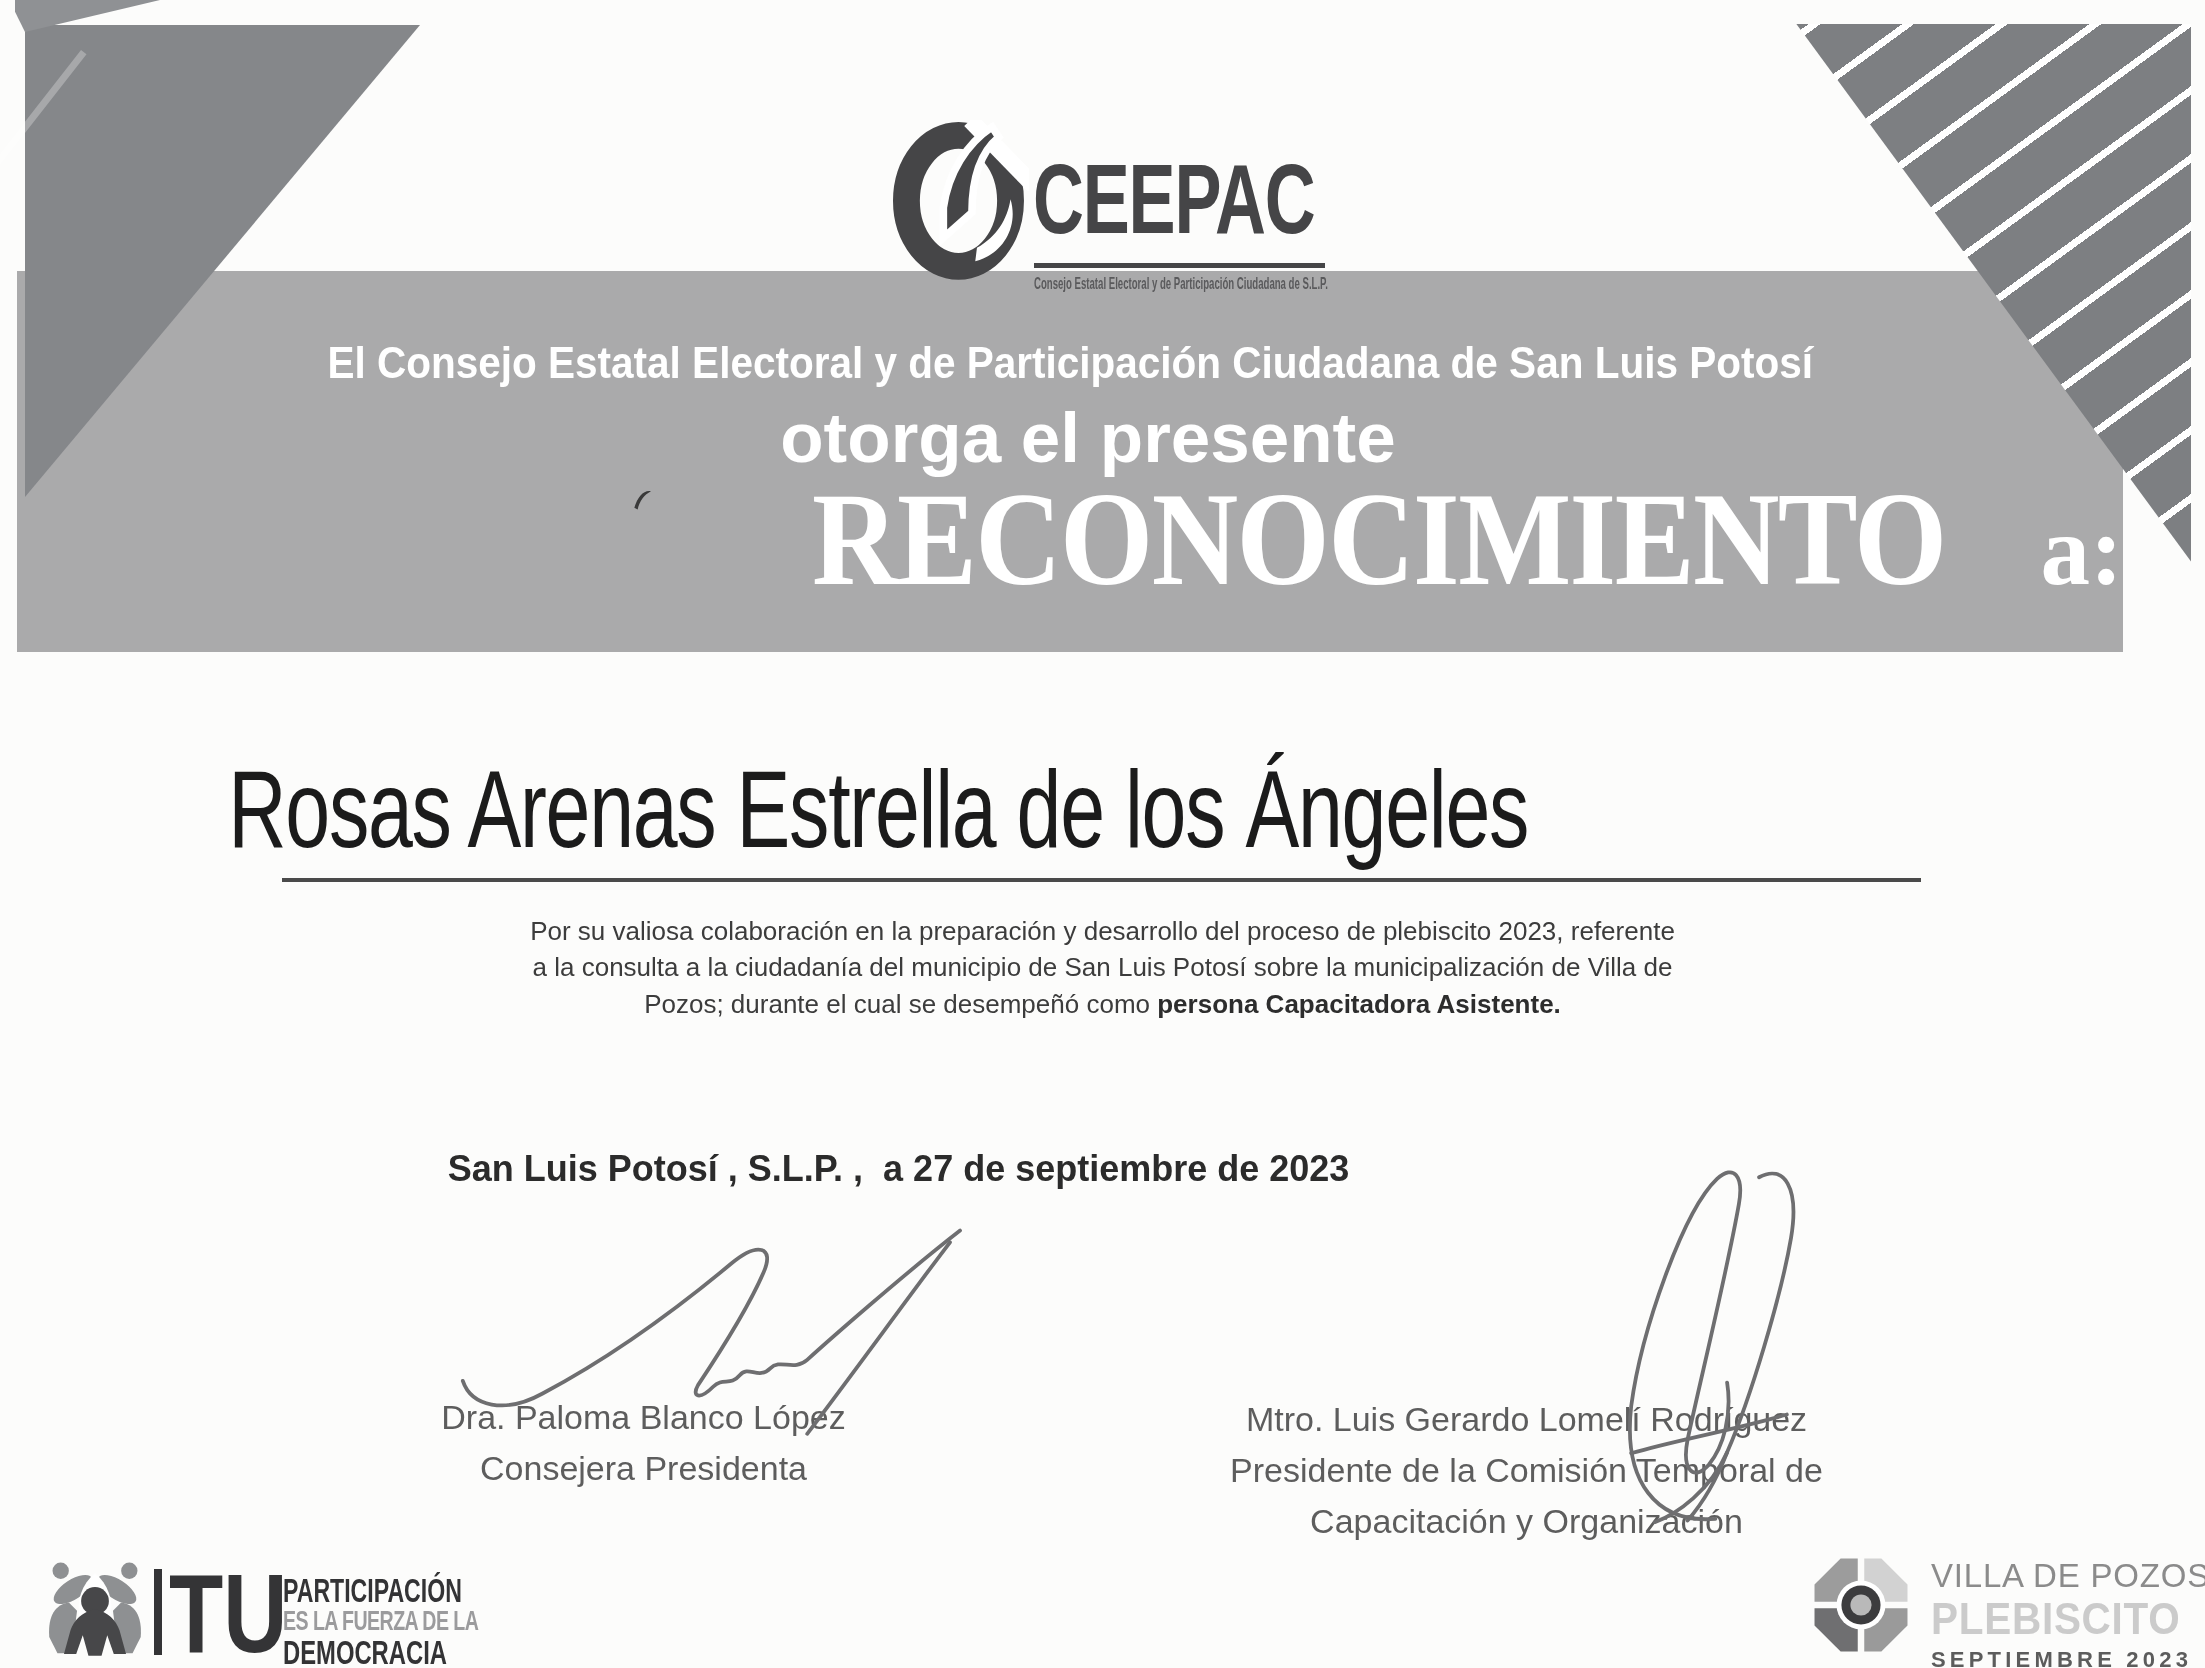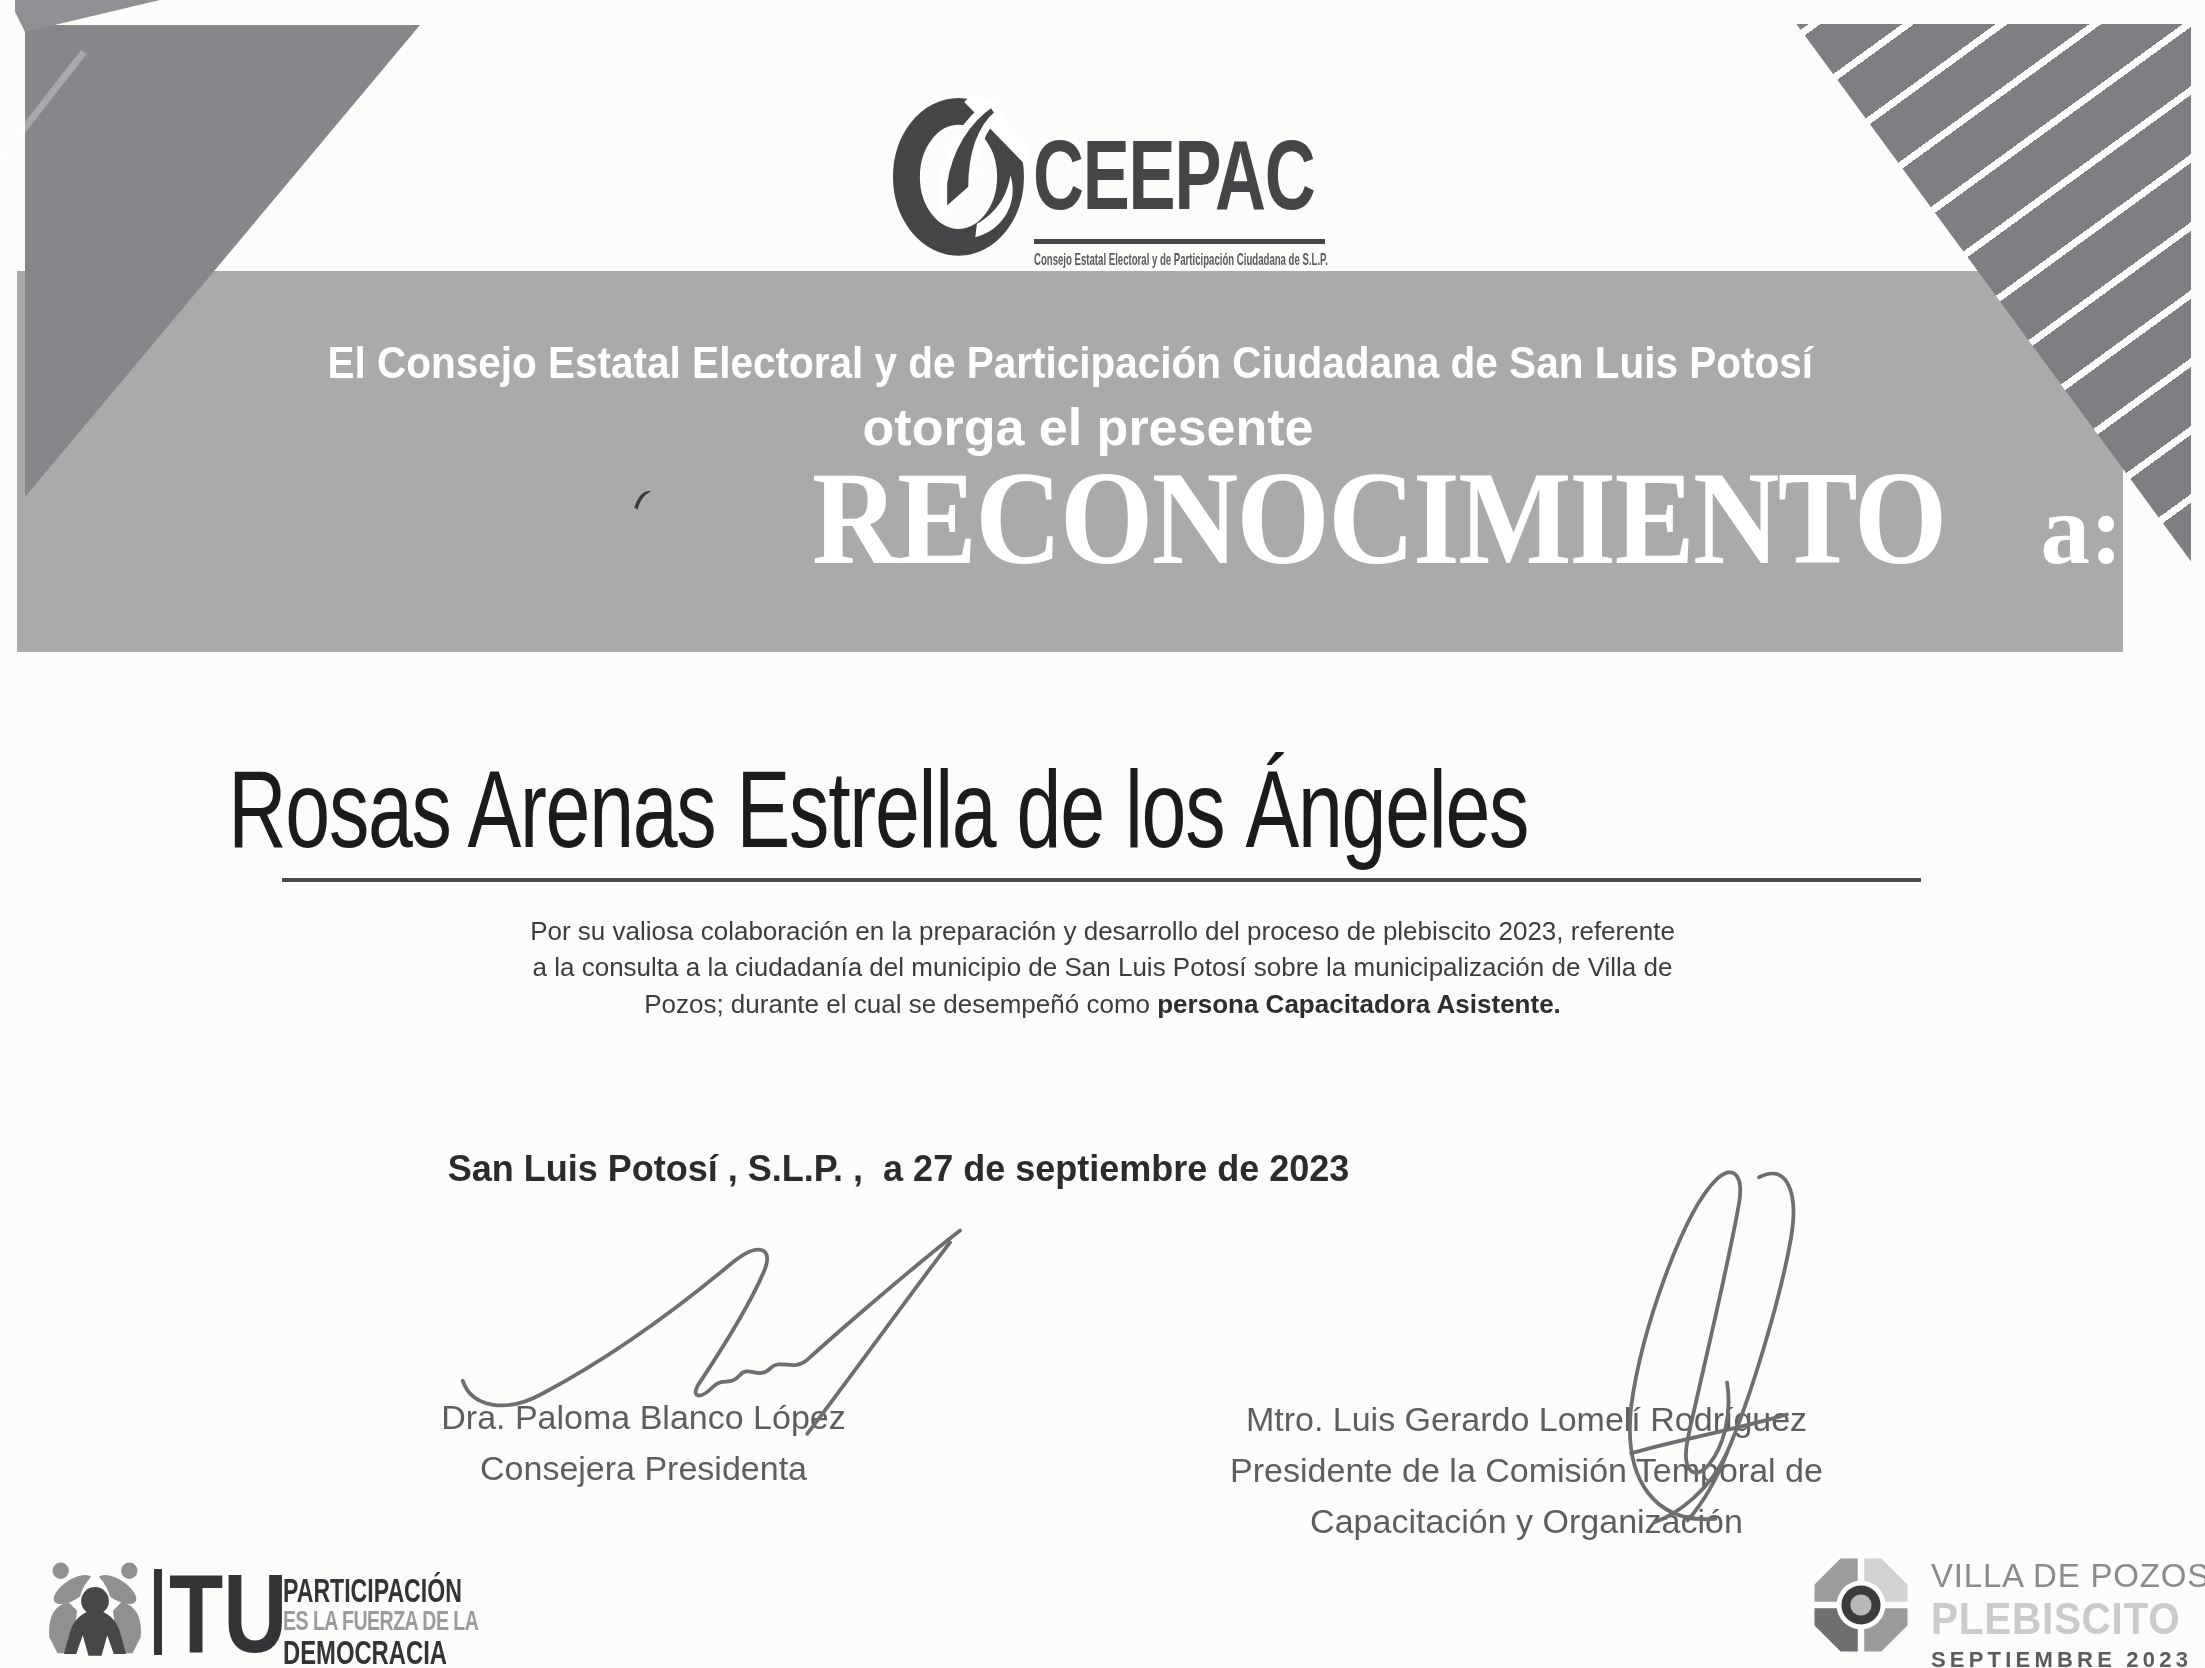--- a/index.html
+++ b/index.html
@@ -30,21 +30,21 @@
     transform:rotate(38deg);transform-origin:top left;
     z-index:4;
   }
   .tri-stripes{
     position:absolute;left:1796px;top:23.5px;width:395px;height:538px;
     background:repeating-linear-gradient(-36deg,#7d7f82 0 48px,#ffffff 48px 55px);
     clip-path:polygon(0 0,100% 0,100% 100%);
     z-index:3;
   }
   
-  .header-logo{position:absolute;left:893px;top:94px;z-index:5;width:437px;height:202px;text-decoration:underline;}
+  .header-logo{position:absolute;left:893px;top:118px;z-index:5;width:437px;height:202px;text-decoration:underline;}
   .ceepac-glyph{position:absolute;left:0;top:1.7px;width:136px;height:160px;}
   .ceepac-word{
     position:absolute;left:140px;top:32px;
     font-size:98px;font-weight:bold;color:#454547;line-height:1;
     transform:scaleX(0.72);transform-origin:left top;letter-spacing:-1.7px;
     white-space:nowrap;
   }
   .ceepac-rule{position:absolute;left:141px;top:145px;width:291px;height:5px;background:#454547;}
   .ceepac-tagline{
     position:absolute;left:141px;top:156px;
@@ -55,21 +55,21 @@
   .banner{
     position:absolute;left:17px;top:271px;width:2106px;height:381px;
     background:#aaaaab;z-index:2;
     text-align:center;color:#fff;
   }
   .banner-line1{
     margin-top:66px;font-size:45px;font-weight:bold;white-space:nowrap;
     display:inline-block;transform:scaleX(0.90);transform-origin:center;
   }
   .banner-line2{
-    margin-top:8.4px;font-size:52px;font-weight:bold;white-space:nowrap;padding-left:36px;
+    margin-top:8.4px;font-size:71px;font-weight:bold;white-space:nowrap;padding-left:36px;
   }
   .banner-title-row{
     margin-top:-5px;display:flex;justify-content:flex-end;align-items:baseline;gap:32px;font-family:Liberation Serif, serif;
   }
   .banner-title{
     font-size:133px;font-weight:bold;line-height:1;white-space:nowrap;
     display:inline-block;transform:scaleX(0.90);transform-origin:center;
     letter-spacing:-1.7px;
   }
   .banner-title-suffix{font-size:99px;font-weight:bold;line-height:1;}

